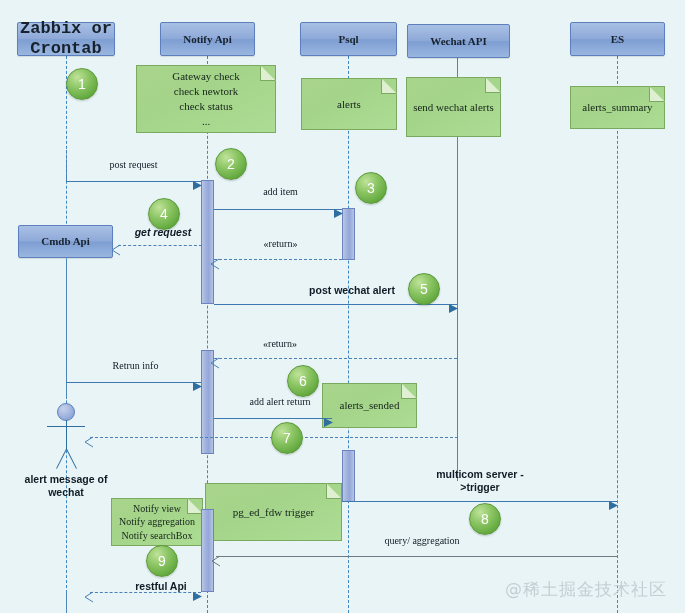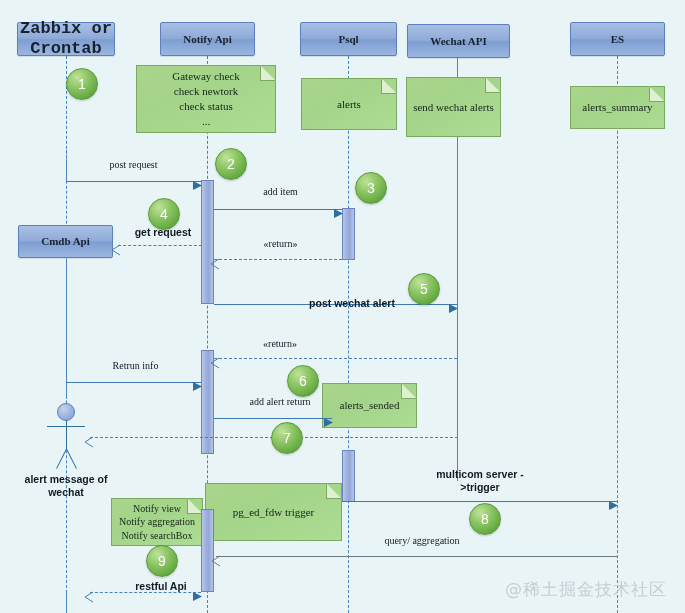--- a/index.html
+++ b/index.html
@@ -288,29 +288,29 @@
       </svg>
   </div>
   <div class="msg-label" style="left:218px; top:238px; width:125px;">«return»</div>
 
   <div class="msg dashed" style="left:118px; top:245px; width:84px;"></div>
   <div class="arrowhead" style="left:111px; top:245px;">
     <svg width="10" height="10" viewBox="0 0 10 10">
         <polyline points="9,0 1,5 9,10" fill="none" stroke="#4b7fb5" stroke-width="1"></polyline>
       </svg>
   </div>
-  <div class="msg-label bold" style="left:120px; top:226px; width:86px;">get request</div>
+  <div class="msg-label bold" style="left:120px; top:226px; width:86px;font-style:italic;">get request</div>
 
   <div class="msg" style="left:214px; top:304px; width:243px;"></div>
   <div class="arrowhead" style="left:449px; top:304px;">
     <svg width="9" height="9" viewBox="0 0 9 9">
         <polygon points="0,0 9,4.5 0,9" fill="#2f6f9f"></polygon>
       </svg>
   </div>
-  <div class="msg-label bold" style="left:292px; top:284px; width:120px;margin-top:13px;">post  wechat alert</div>
+  <div class="msg-label bold" style="left:292px; top:284px; width:120px;">post  wechat alert</div>
 
   <div class="msg dashed" style="left:214px; top:358px; width:243px;"></div>
   <div class="arrowhead" style="left:210px; top:358px;">
     <svg width="10" height="10" viewBox="0 0 10 10">
         <polyline points="9,0 1,5 9,10" fill="none" stroke="#4b7fb5" stroke-width="1"></polyline>
       </svg>
   </div>
   <div class="msg-label" style="left:240px; top:338px; width:80px;">«return»</div>
 
   <div class="vline dashed" style="left:66px; top:348px; height:34px;"></div>

